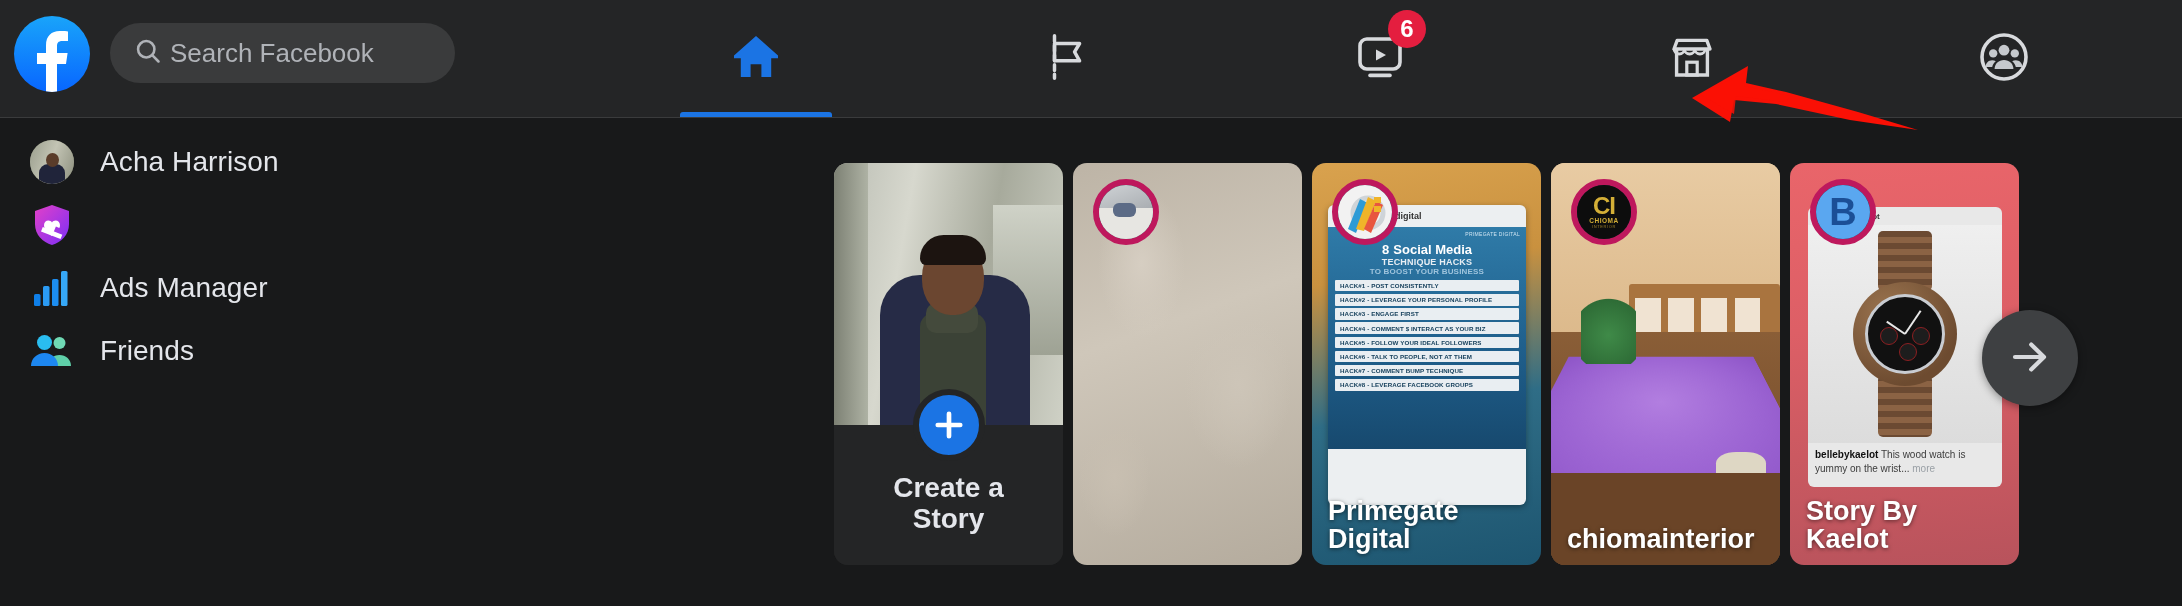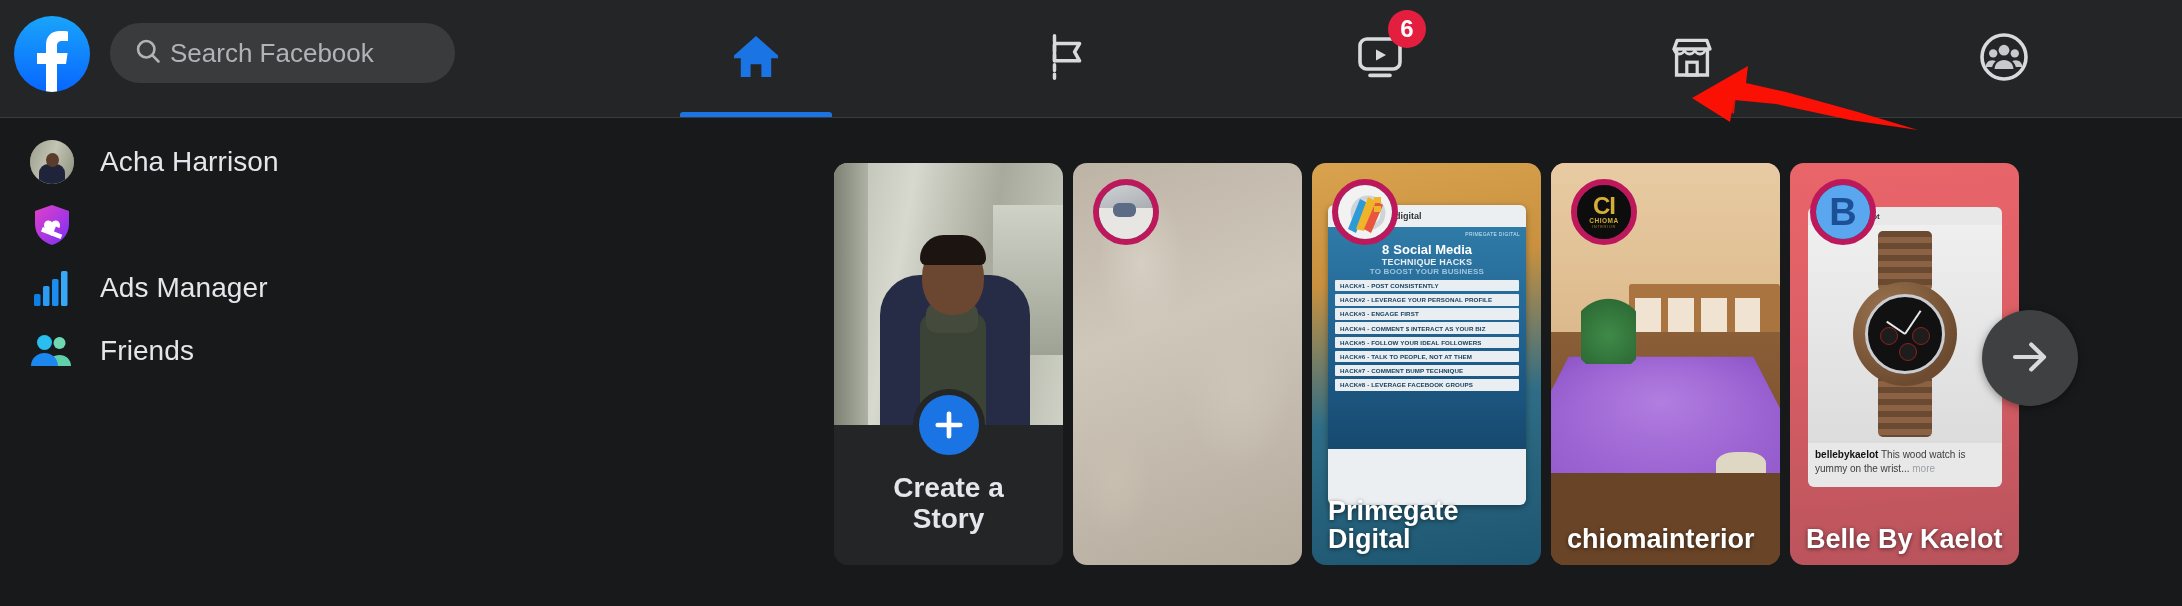--- a/index.html
+++ b/index.html
@@ -468,21 +468,21 @@
         </div>
         <div class="bk-cap">
           <b>bellebykaelot</b><span> This wood watch is yummy on the wrist...</span> <i>more</i>
         </div>
       </div>
       <div class="ring">
         <span class="bk-av">
             <span>B</span>
           </span>
       </div>
-      <div class="story-name">Belle By Kaelot</div>
+      <div class="story-name">Story By Kaelot</div>
     </div>
   </div>
 
   <button class="next-btn">
     <span>
       <svg width="48" height="48" viewBox="0 0 24 24" aria-hidden="true">
         <path d="M4.5 12h14M12.6 5.8 19 12l-6.4 6.2" fill="none" stroke="#d8dadd" stroke-width="2.1" stroke-linecap="round" stroke-linejoin="round"></path>
       </svg>
     </span>
   </button>

